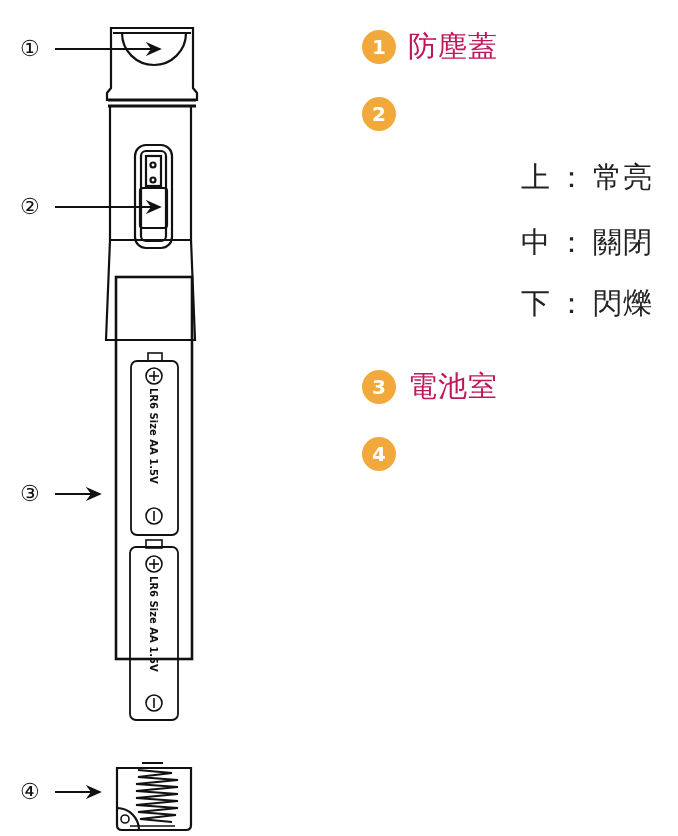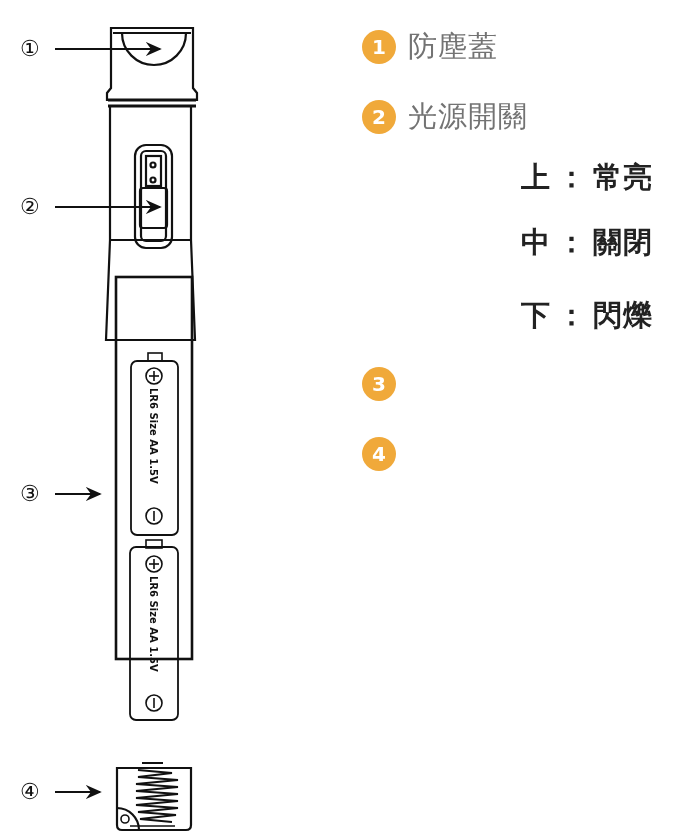--- a/index.html
+++ b/index.html
@@ -4,22 +4,22 @@
   <style>
     html, body { margin:0; padding:0; background:#ffffff; }
     body { width:678px; height:836px; position:relative; overflow:hidden;
            font-family:"DejaVu Sans", sans-serif; color:#222; }
     #diagram { position:absolute; left:0; top:0; width:240px; height:836px; }
     .callout { position:absolute; font-family:"DejaVu Serif", serif; font-size:22px; color:#111; line-height:1; }
     .legend-row { position:absolute; display:flex; align-items:center; }
     .badge { width:34px; height:34px; border-radius:50%; color:#fff;
              font-family:"DejaVu Sans", sans-serif; font-weight:bold; font-size:20px;
              display:flex; align-items:center; justify-content:center; margin-right:12px; }
-    .legend-label { font-size:29px; color:#737373; letter-spacing:1px; }
-    .sub-row { position:absolute; font-size:29px; color:#222; letter-spacing:1px; white-space:nowrap;font-weight:bold; }
+    .legend-label { font-size:29px; color:#be185d; letter-spacing:1px; }
+    .sub-row { position:absolute; font-size:29px; color:#222; letter-spacing:1px; white-space:nowrap; }
     .sub-row .sep { margin:0 6px; }
   </style>
 </head>
 <body>
 
 <div id="diagram">
   <svg width="240" height="836" viewBox="0 0 240 836">
     <defs>
       <marker id="ah" markerWidth="10" markerHeight="10" refX="8" refY="5" orient="auto">
         <path d="M0,1 L9,5 L0,9 L3,5 Z" fill="#111"></path>
@@ -86,32 +86,32 @@
   <span class="callout" style="left:20px; top:781px;">④</span>
 </div>
 
 <div>
   <div class="legend-row" style="left:362px; top:27px;">
     <span class="badge" style="background:#F0A93A;">1</span>
     <span class="legend-label">防塵蓋</span>
   </div>
   <div class="legend-row" style="left:362px; top:97px;">
     <span class="badge" style="background:#F0A93A;">2</span>
-    <span class="legend-label">光源開關</span>
   </div>
 
   <div class="sub-row" style="left:521px; top:158px;">
     <span>上</span><span class="sep">：</span><span>常亮</span>
   </div>
   <div class="sub-row" style="left:521px; top:223px;text-align:right;">
     <span>中</span><span class="sep">：</span><span>關閉</span>
   </div>
-  <div class="sub-row" style="left:521px; top:296px;">
+  <div class="sub-row" style="left:521px; top:284px;">
     <span>下</span><span class="sep">：</span><span>閃爍</span>
   </div>
 
   <div class="legend-row" style="left:362px; top:367px;">
     <span class="badge" style="background:#F0A93A;">3</span>
+    <span class="legend-label">電池室</span>
   </div>
   <div class="legend-row" style="left:362px; top:437px;">
     <span class="badge" style="background:#F0A93A;">4</span>
   </div>
 </div>
 
 </body></html>

